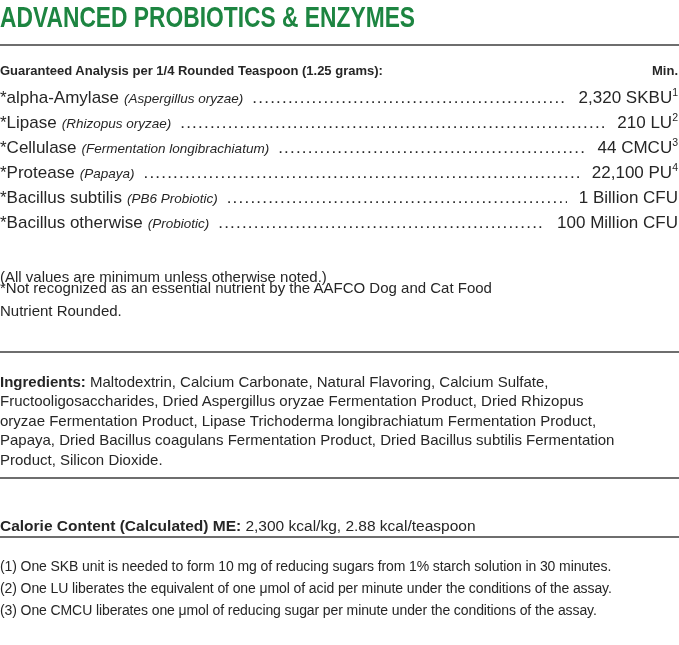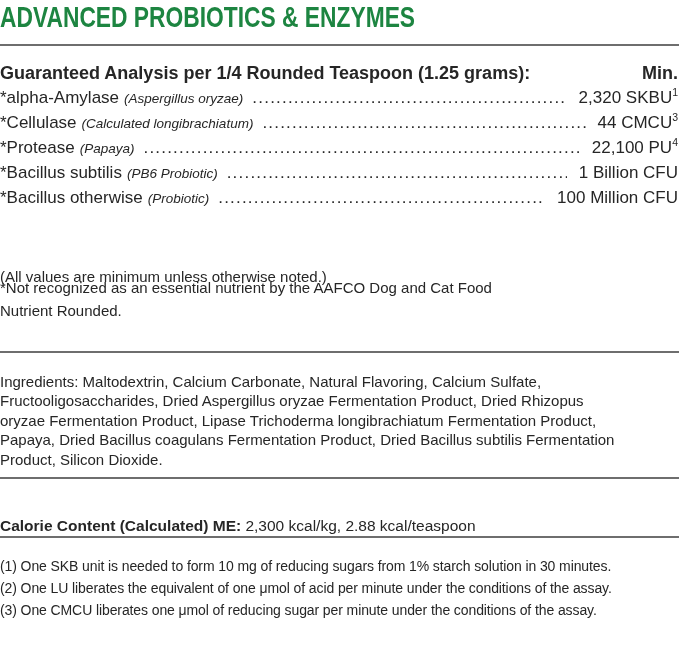--- a/index.html
+++ b/index.html
@@ -42,21 +42,21 @@
   .rule4 { top: 536px; }
 
   .ga-heading {
     position: absolute;
     top: 63px;
     left: 0;
     right: 1px;
     display: flex;
     justify-content: space-between;
     align-items: flex-start;
-    font-size: 18px;
+    font-size: 13px;
     font-weight: bold;
   }
   .ga-rows {
     position: absolute;
     top: 88px;
     left: 0;
     right: 1px;
   }
   .ga-row {
     display: flex;
@@ -105,21 +105,21 @@
   }
 
   .ingredients {
     position: absolute;
     top: 372px;
     left: 0;
     right: 0;
     font-size: 15px;
     line-height: 19.4px;
   }
-  .ingredients b { font-weight: normal; }
+  .ingredients b { font-weight: bold; }
   .ing-line { white-space: nowrap; }
 
   .calorie {
     position: absolute;
     top: 501px;
     left: 0;
     font-size: 15.5px;
     white-space: nowrap;
   }
   .calorie b { font-weight: bold; }
@@ -150,23 +150,28 @@
   </div>
 
   <div class="ga-rows">
 
     <div class="ga-row">
       <span class="nm"><span>*alpha-Amylase</span><i class="src">(Aspergillus oryzae)</i></span>
       <span class="dots"></span>
       <span class="val"><span>2,320 SKBU</span><sup>1</sup></span>
     </div>
 
-
-    <div class="ga-row">
-      <span class="nm"><span>*Cellulase</span><i class="src">(Calculated longibrachiatum)</i></span>
+    <div class="ga-row">
+      <span class="nm"><span>*Lipase</span><i class="src">(Rhizopus oryzae)</i></span>
+      <span class="dots"></span>
+      <span class="val"><span>210 LU</span><sup>2</sup></span>
+    </div>
+
+    <div class="ga-row">
+      <span class="nm"><span>*Cellulase</span><i class="src">(Fermentation longibrachiatum)</i></span>
       <span class="dots"></span>
       <span class="val"><span>44 CMCU</span><sup>3</sup></span>
     </div>
 
     <div class="ga-row">
       <span class="nm"><span>*Protease</span><i class="src">(Papaya)</i></span>
       <span class="dots"></span>
       <span class="val"><span>22,100 PU</span><sup>4</sup></span>
     </div>
 

